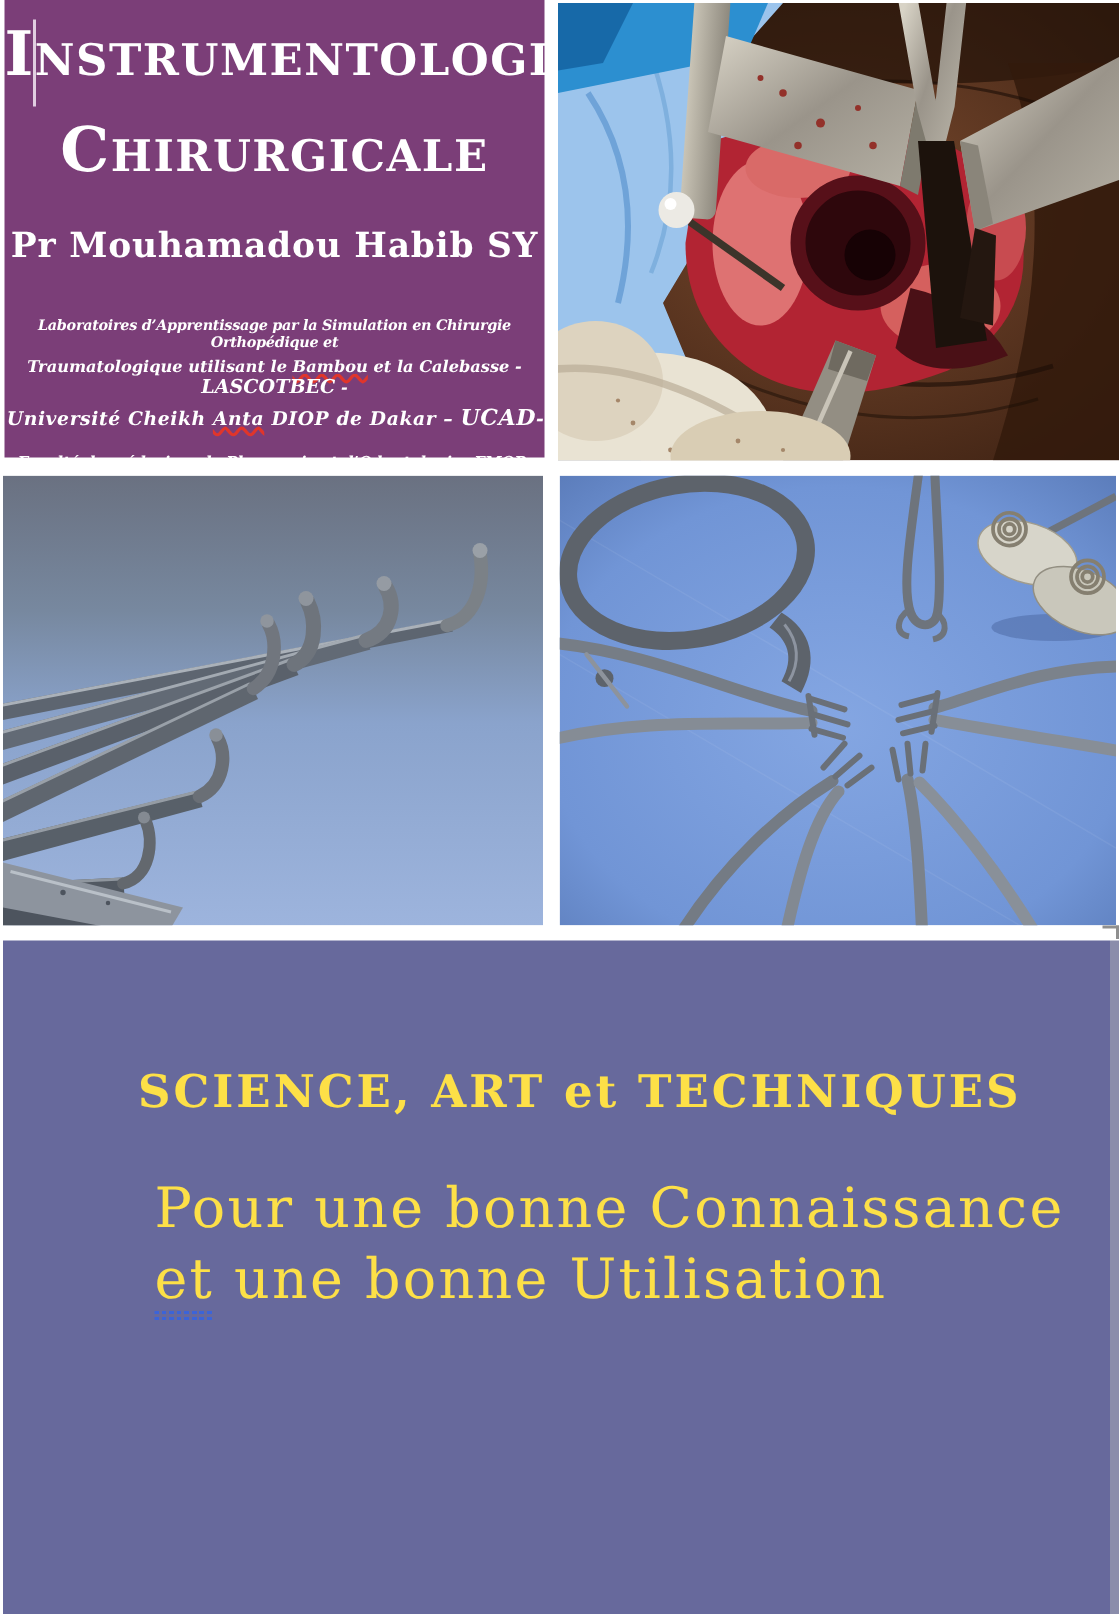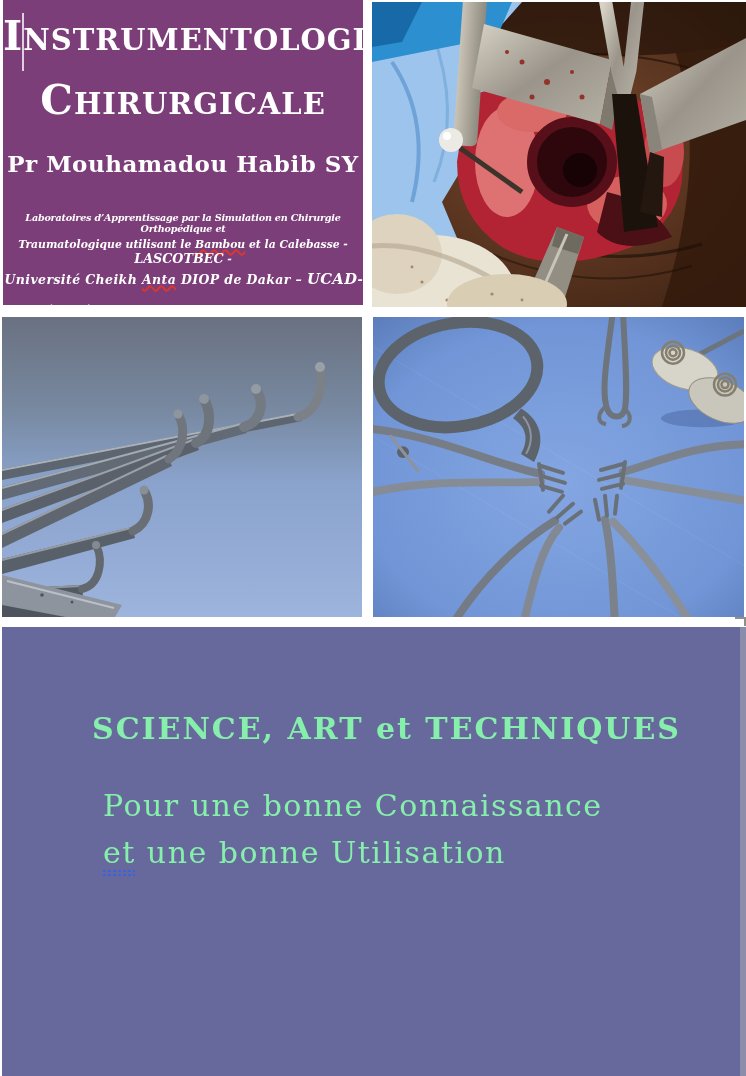--- a/index.html
+++ b/index.html
@@ -24,23 +24,23 @@
   .misspelled{text-decoration:underline wavy #e0352b;text-decoration-thickness:1.5px;text-underline-offset:1px;}
 
   
   .photo{position:absolute;overflow:hidden;}
   .photo svg{display:block;}
   .photo-surgery{left:372px;top:2px;width:374px;height:305px;}
   .photo-hooks{left:2px;top:317px;width:360px;height:300px;}
   .photo-instruments{left:373px;top:317px;width:371px;height:300px;}
 
   
-  .bottom-card{position:absolute;left:2px;top:627px;width:738px;height:449px;background:#67699c;color:#86efac;}
+  .bottom-card{position:absolute;left:2px;top:627px;width:738px;height:449px;background:#67699c;color:#fde047;}
   .science-heading{position:absolute;left:90px;top:84px;font-size:30px;font-weight:bold;letter-spacing:2px;}
-  .message{position:absolute;left:101px;top:155px;font-size:30px;letter-spacing:1.5px;line-height:47px;}
+  .message{position:absolute;left:101px;top:155px;font-size:37px;letter-spacing:1.5px;line-height:47px;}
   .quote{position:absolute;left:101px;top:352px;font-size:17.5px;font-weight:bold;font-style:italic;letter-spacing:.4px;}
   .grammar{position:relative;margin-top:22px;}
   .grammar::before,.grammar::after{content:"";position:absolute;left:0;right:1px;height:2px;
       background:repeating-linear-gradient(90deg,#3c64d8 0 3px,transparent 3px 5px);}
   .grammar::before{bottom:-2px;}
   .grammar::after{bottom:-6px;}
 
   .right-strip{position:absolute;left:740px;top:627px;width:6px;height:449px;background:#8b8dab;}
   .corner-mark{position:absolute;left:735px;top:617px;width:9px;height:7px;
       border-top:2px solid #8f8f8f;border-right:2px solid #8f8f8f;}

